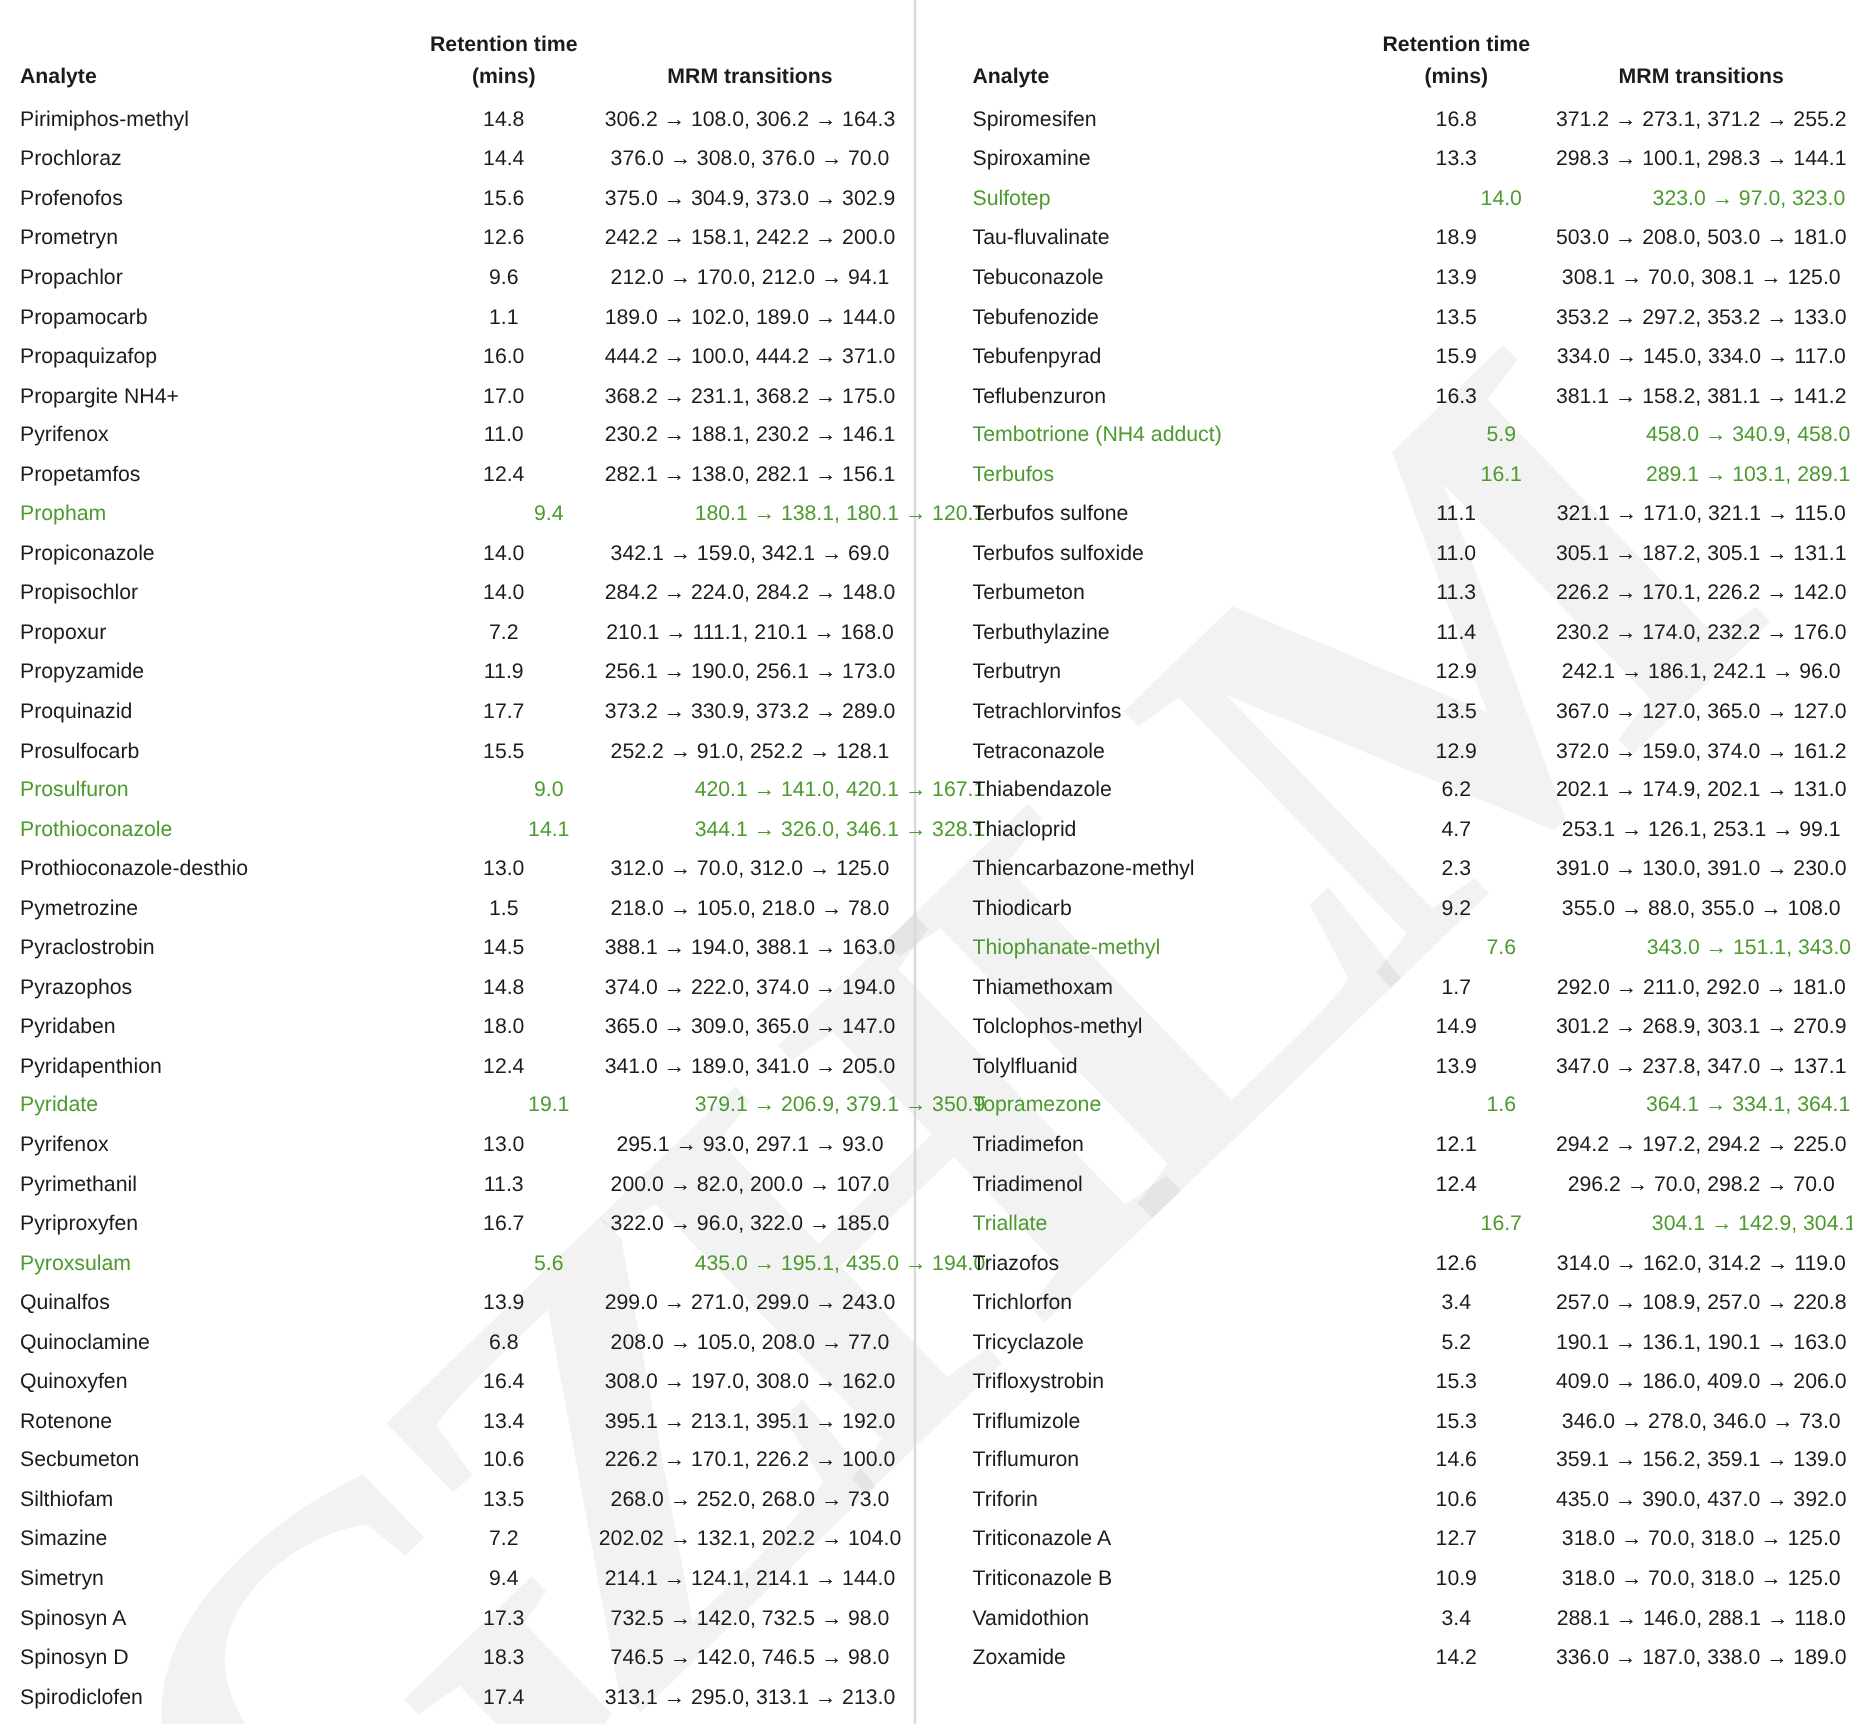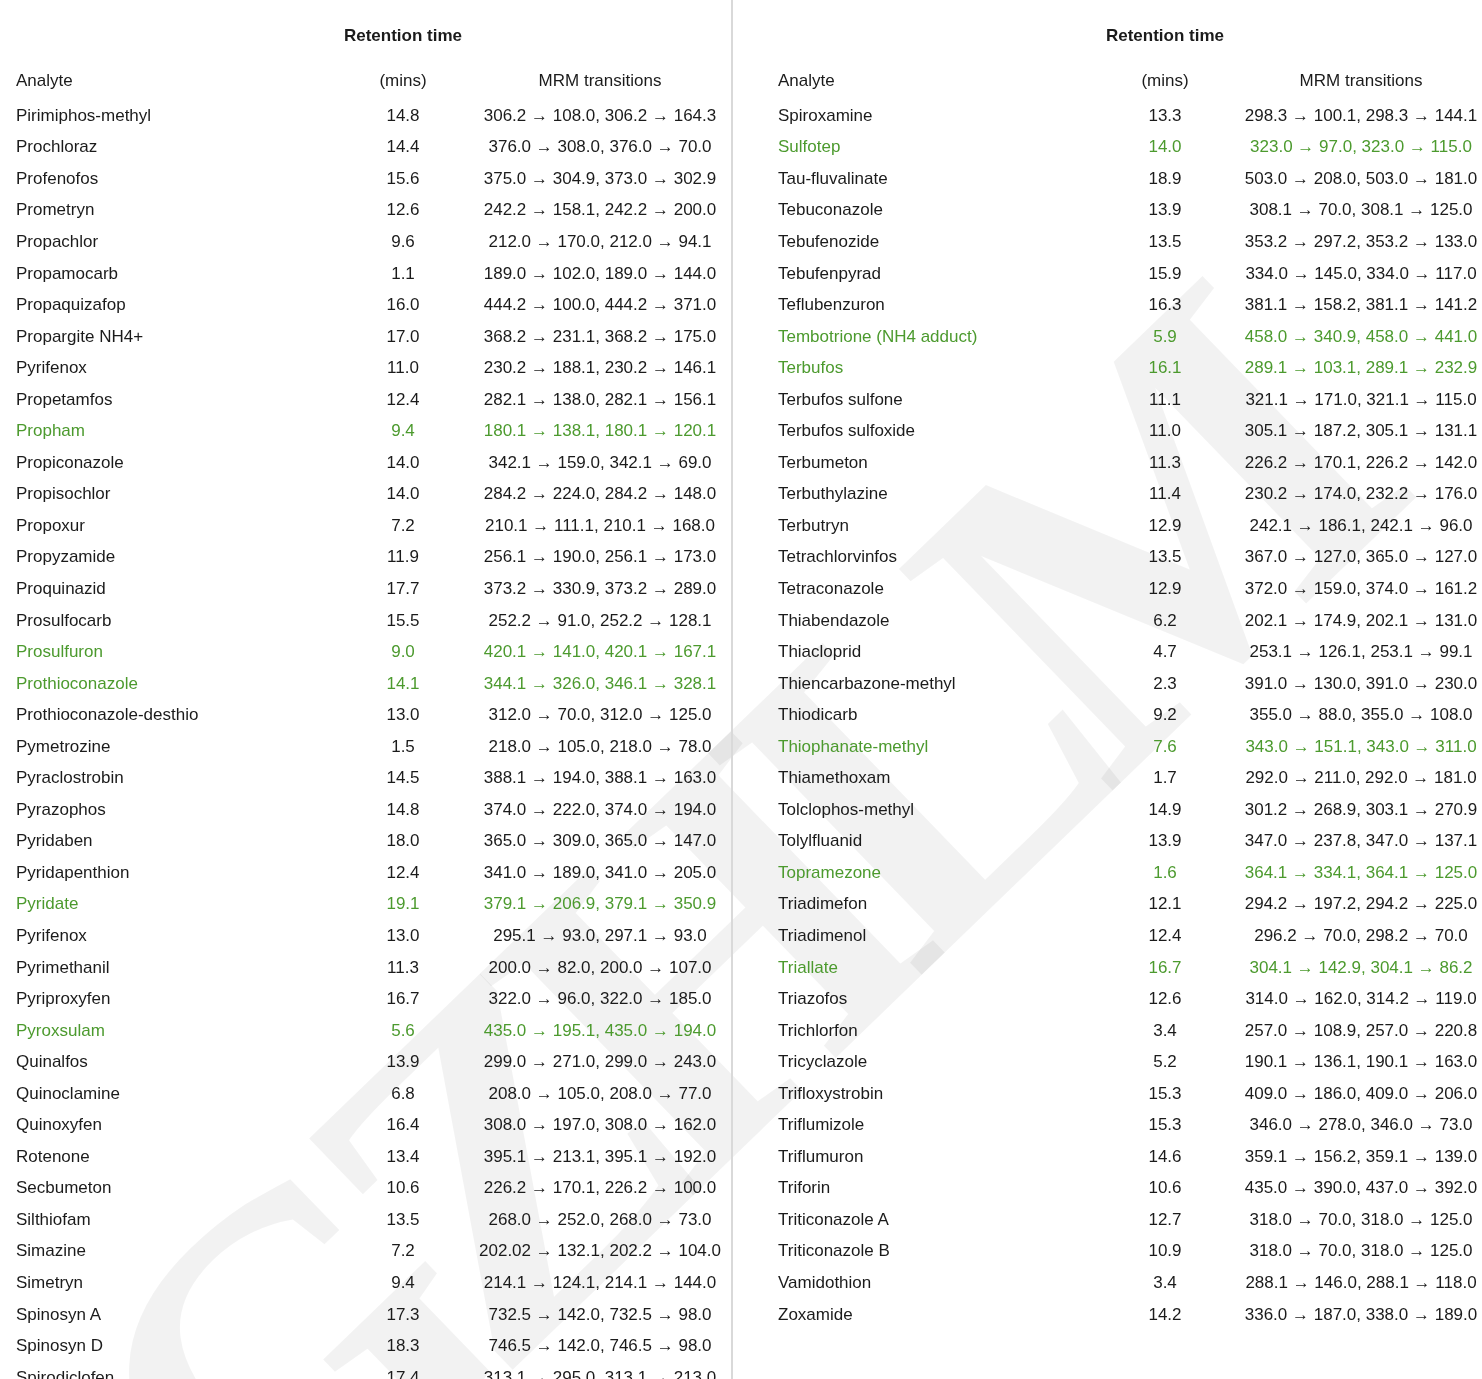--- a/index.html
+++ b/index.html
@@ -42,28 +42,28 @@
   .half { position:absolute; top:2px; z-index:2; }
   .half.left  { left:16px;  width:706px; --c1:312px; --c2:150px; --c3:244px; }
   .half.right { left:778px; width:704px; --c1:312px; --c2:150px; --c3:242px; }
 
   .hdr-row, .row {
     display:grid;
     grid-template-columns: var(--c1) var(--c2) var(--c3);
     align-items:center;
   }
   .hdr1 { margin-top:22px; height:24px; font-weight:bold; font-size:17px; }
-  .hdr2 { height:26px; font-weight:normal; font-size:17px; margin-bottom:6px;margin-top:20px; }
+  .hdr2 { height:26px; font-weight:bold; font-size:17px; margin-bottom:6px; }
   .row  { height:31.55px; font-size:17px; }
 
   .cell-analyte { text-align:left; white-space:nowrap; }
   .cell-rt      { text-align:center; white-space:nowrap; }
   .cell-mrm     { text-align:center; white-space:nowrap; }
 
-  .row.highlight { color:var(--accent, #4c9a2e); }
+  .row.highlight { color:var(--accent, #4c9a2e);gap:36px; }
 </style>
 </head>
 <body style="--accent: #4c9a2e; color: rgb(27, 27, 27); background: rgb(255, 255, 255);">
 
 <div class="page">
 
   <div class="watermark">GZHLM</div>
 
   <div class="divider"></div>
 
@@ -293,20 +293,25 @@
       <div class="cell-rt">Retention time</div>
       <div class="cell-mrm"></div>
     </div>
     <div class="hdr-row hdr2">
       <div class="cell-analyte">Analyte</div>
       <div class="cell-rt">(mins)</div>
       <div class="cell-mrm">MRM transitions</div>
     </div>
     <div>
         <div class="row">
+          <div class="cell-analyte">Spiromesifen</div>
+          <div class="cell-rt">16.8</div>
+          <div class="cell-mrm">371.2 → 273.1, 371.2 → 255.2</div>
+        </div>
+        <div class="row">
           <div class="cell-analyte">Spiroxamine</div>
           <div class="cell-rt">13.3</div>
           <div class="cell-mrm">298.3 → 100.1, 298.3 → 144.1</div>
         </div>
         <div class="row highlight">
           <div class="cell-analyte">Sulfotep</div>
           <div class="cell-rt">14.0</div>
           <div class="cell-mrm">323.0 → 97.0, 323.0 → 115.0</div>
         </div>
         <div class="row">

